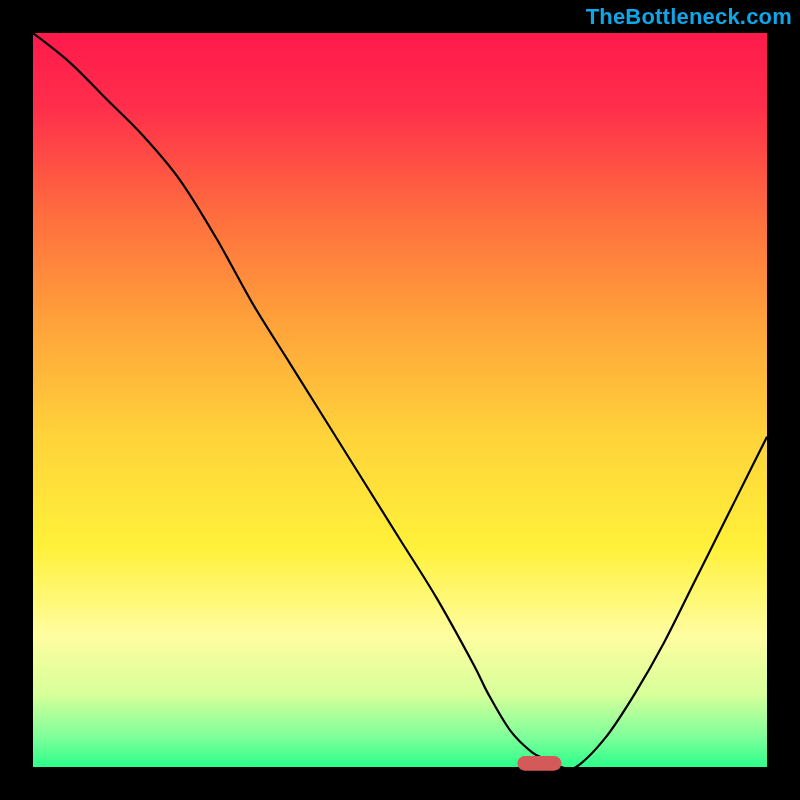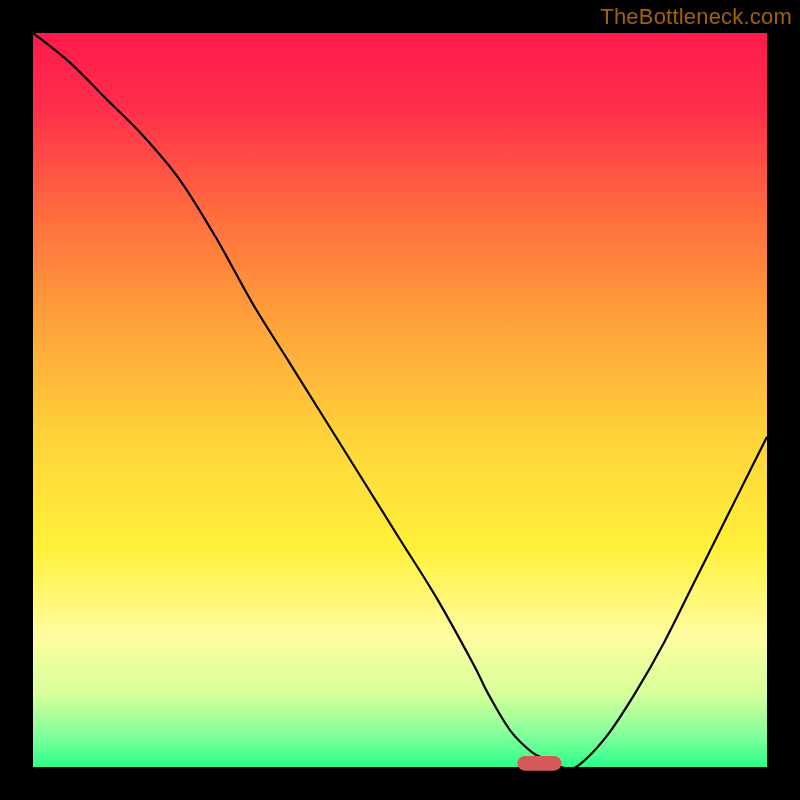--- a/index.html
+++ b/index.html
@@ -13,23 +13,23 @@
   }
   .chart-wrap {
     position: relative;
     width: 800px;
     height: 800px;
   }
   .watermark {
     position: absolute;
     top: 4px;
     right: 8px;
-    color: #a16207;
+    color: #0ea5e9;
     font-size: 22px;
-    font-weight: 400;
+    font-weight: 700;
     letter-spacing: 0.2px;
     z-index: 5;
   }
   svg {
     display: block;
   }
 </style>
 </head>
 <body>
 

